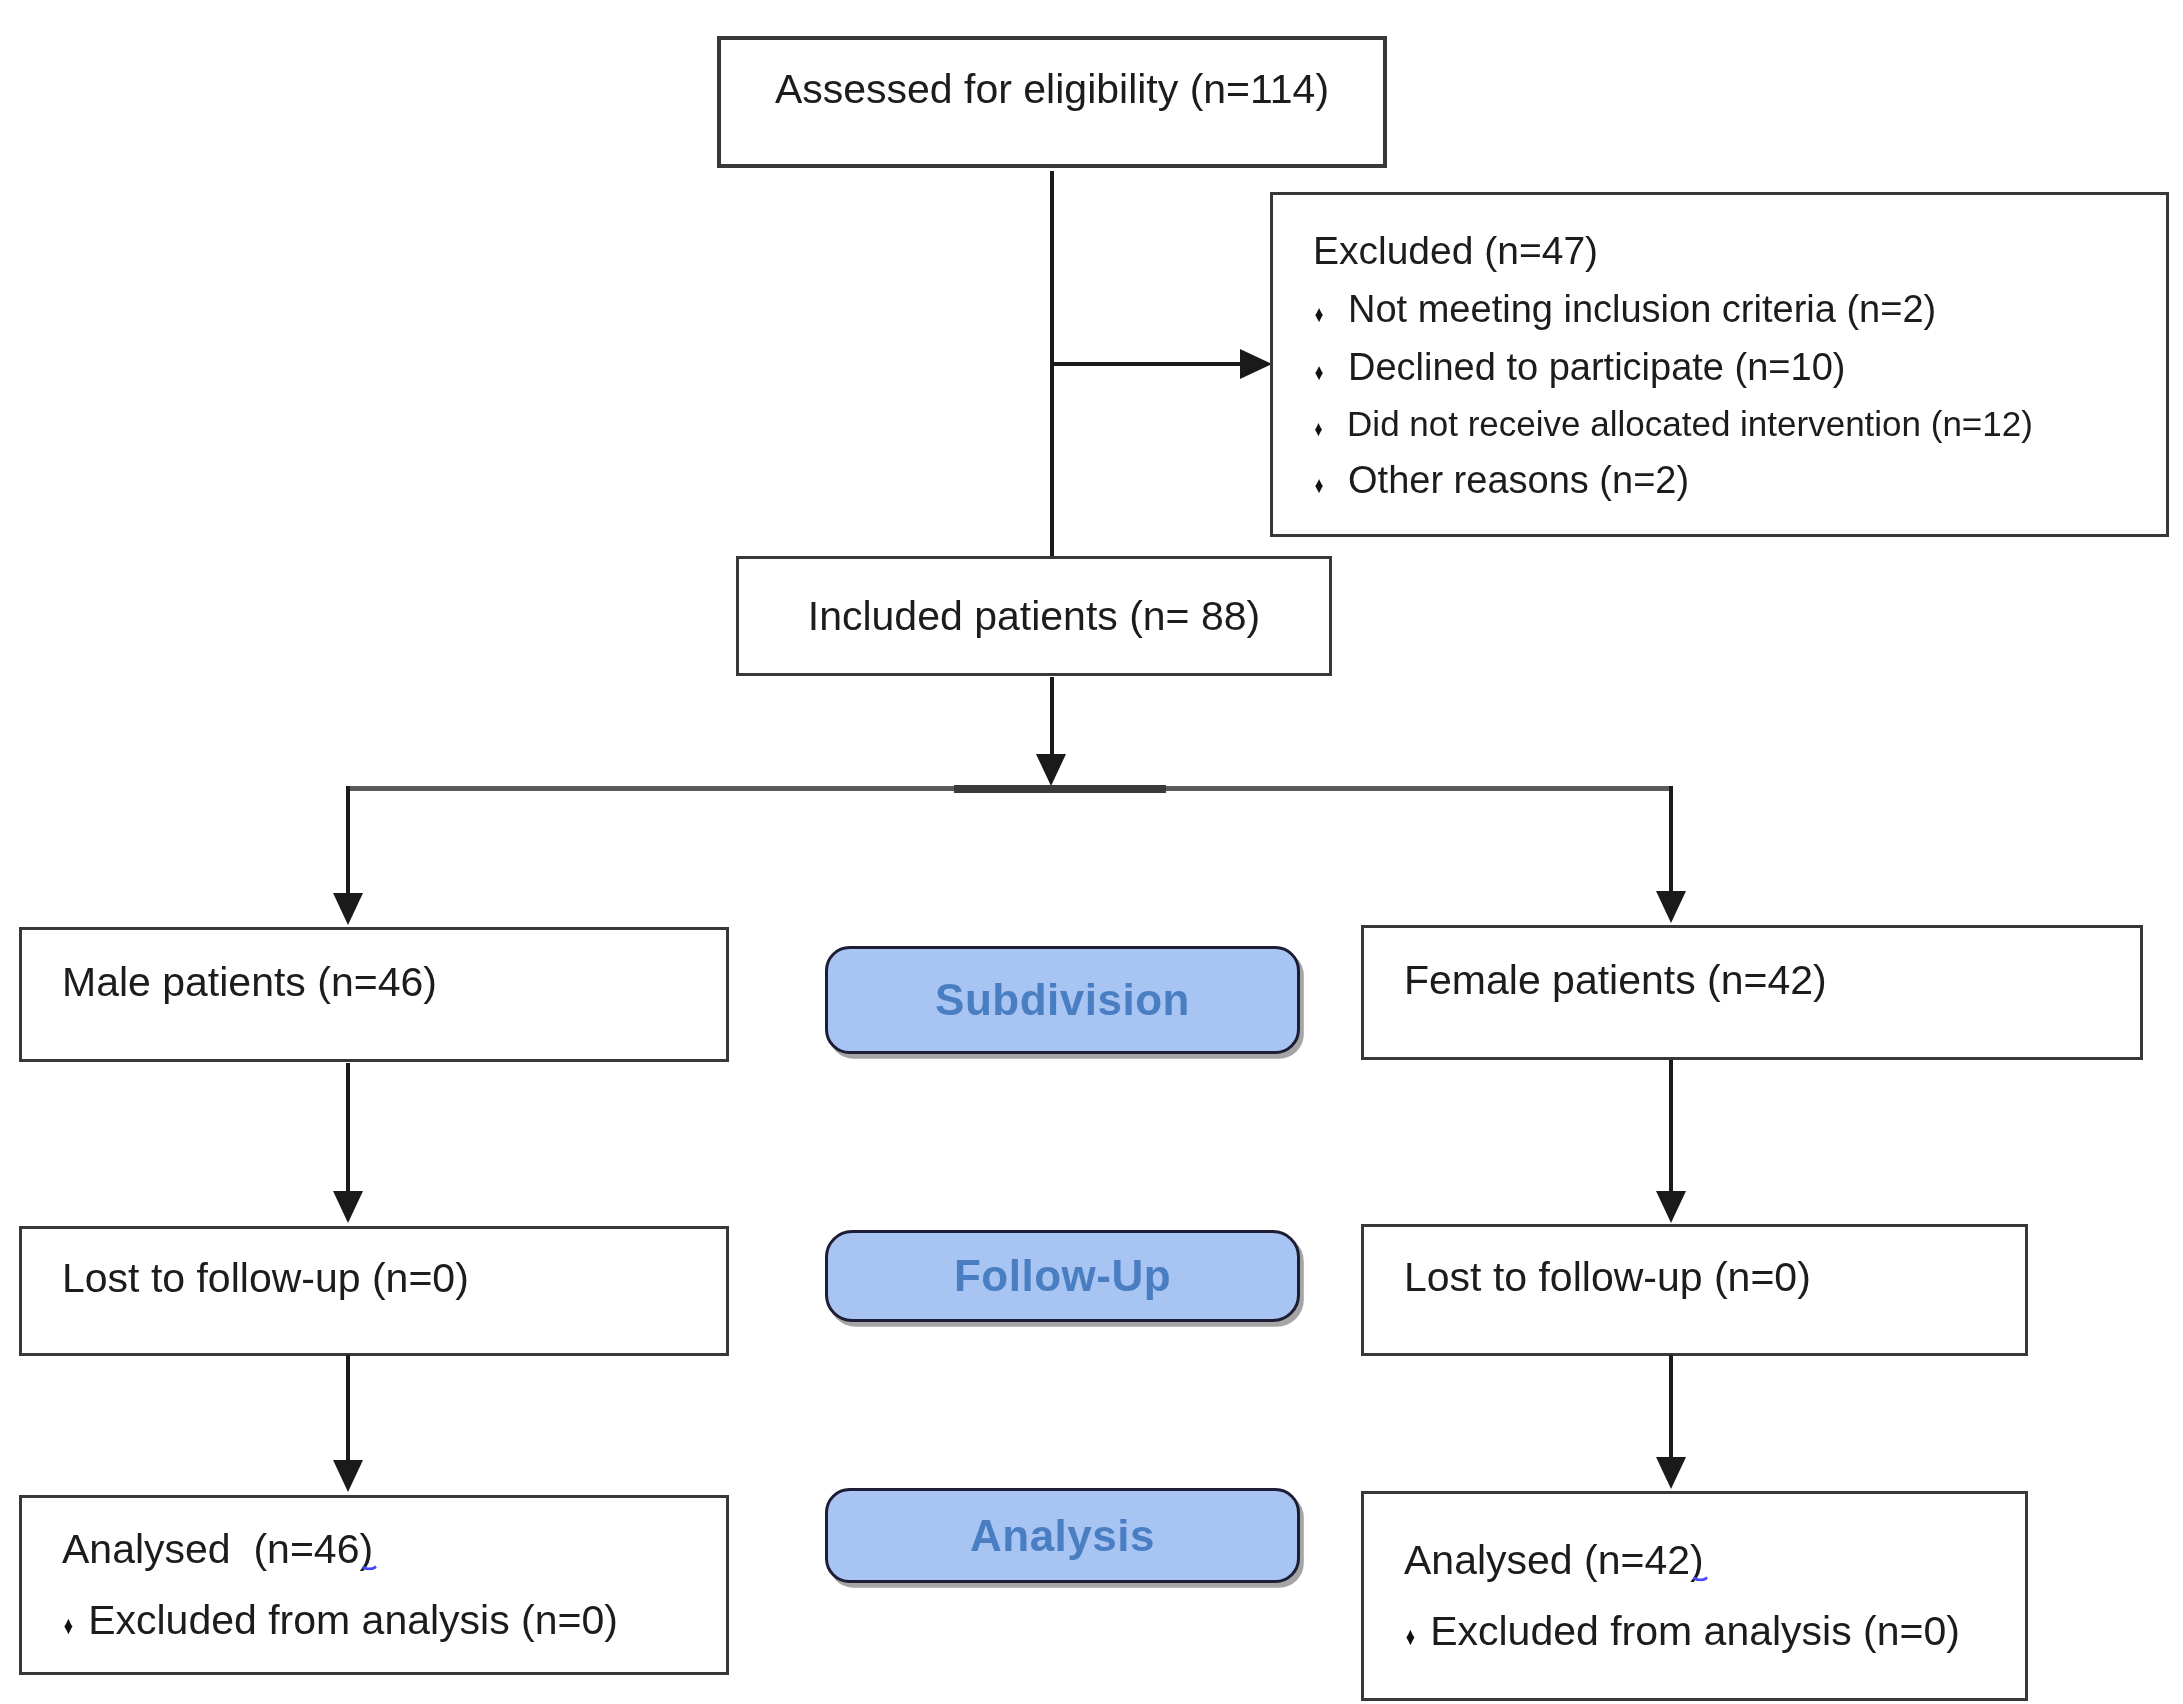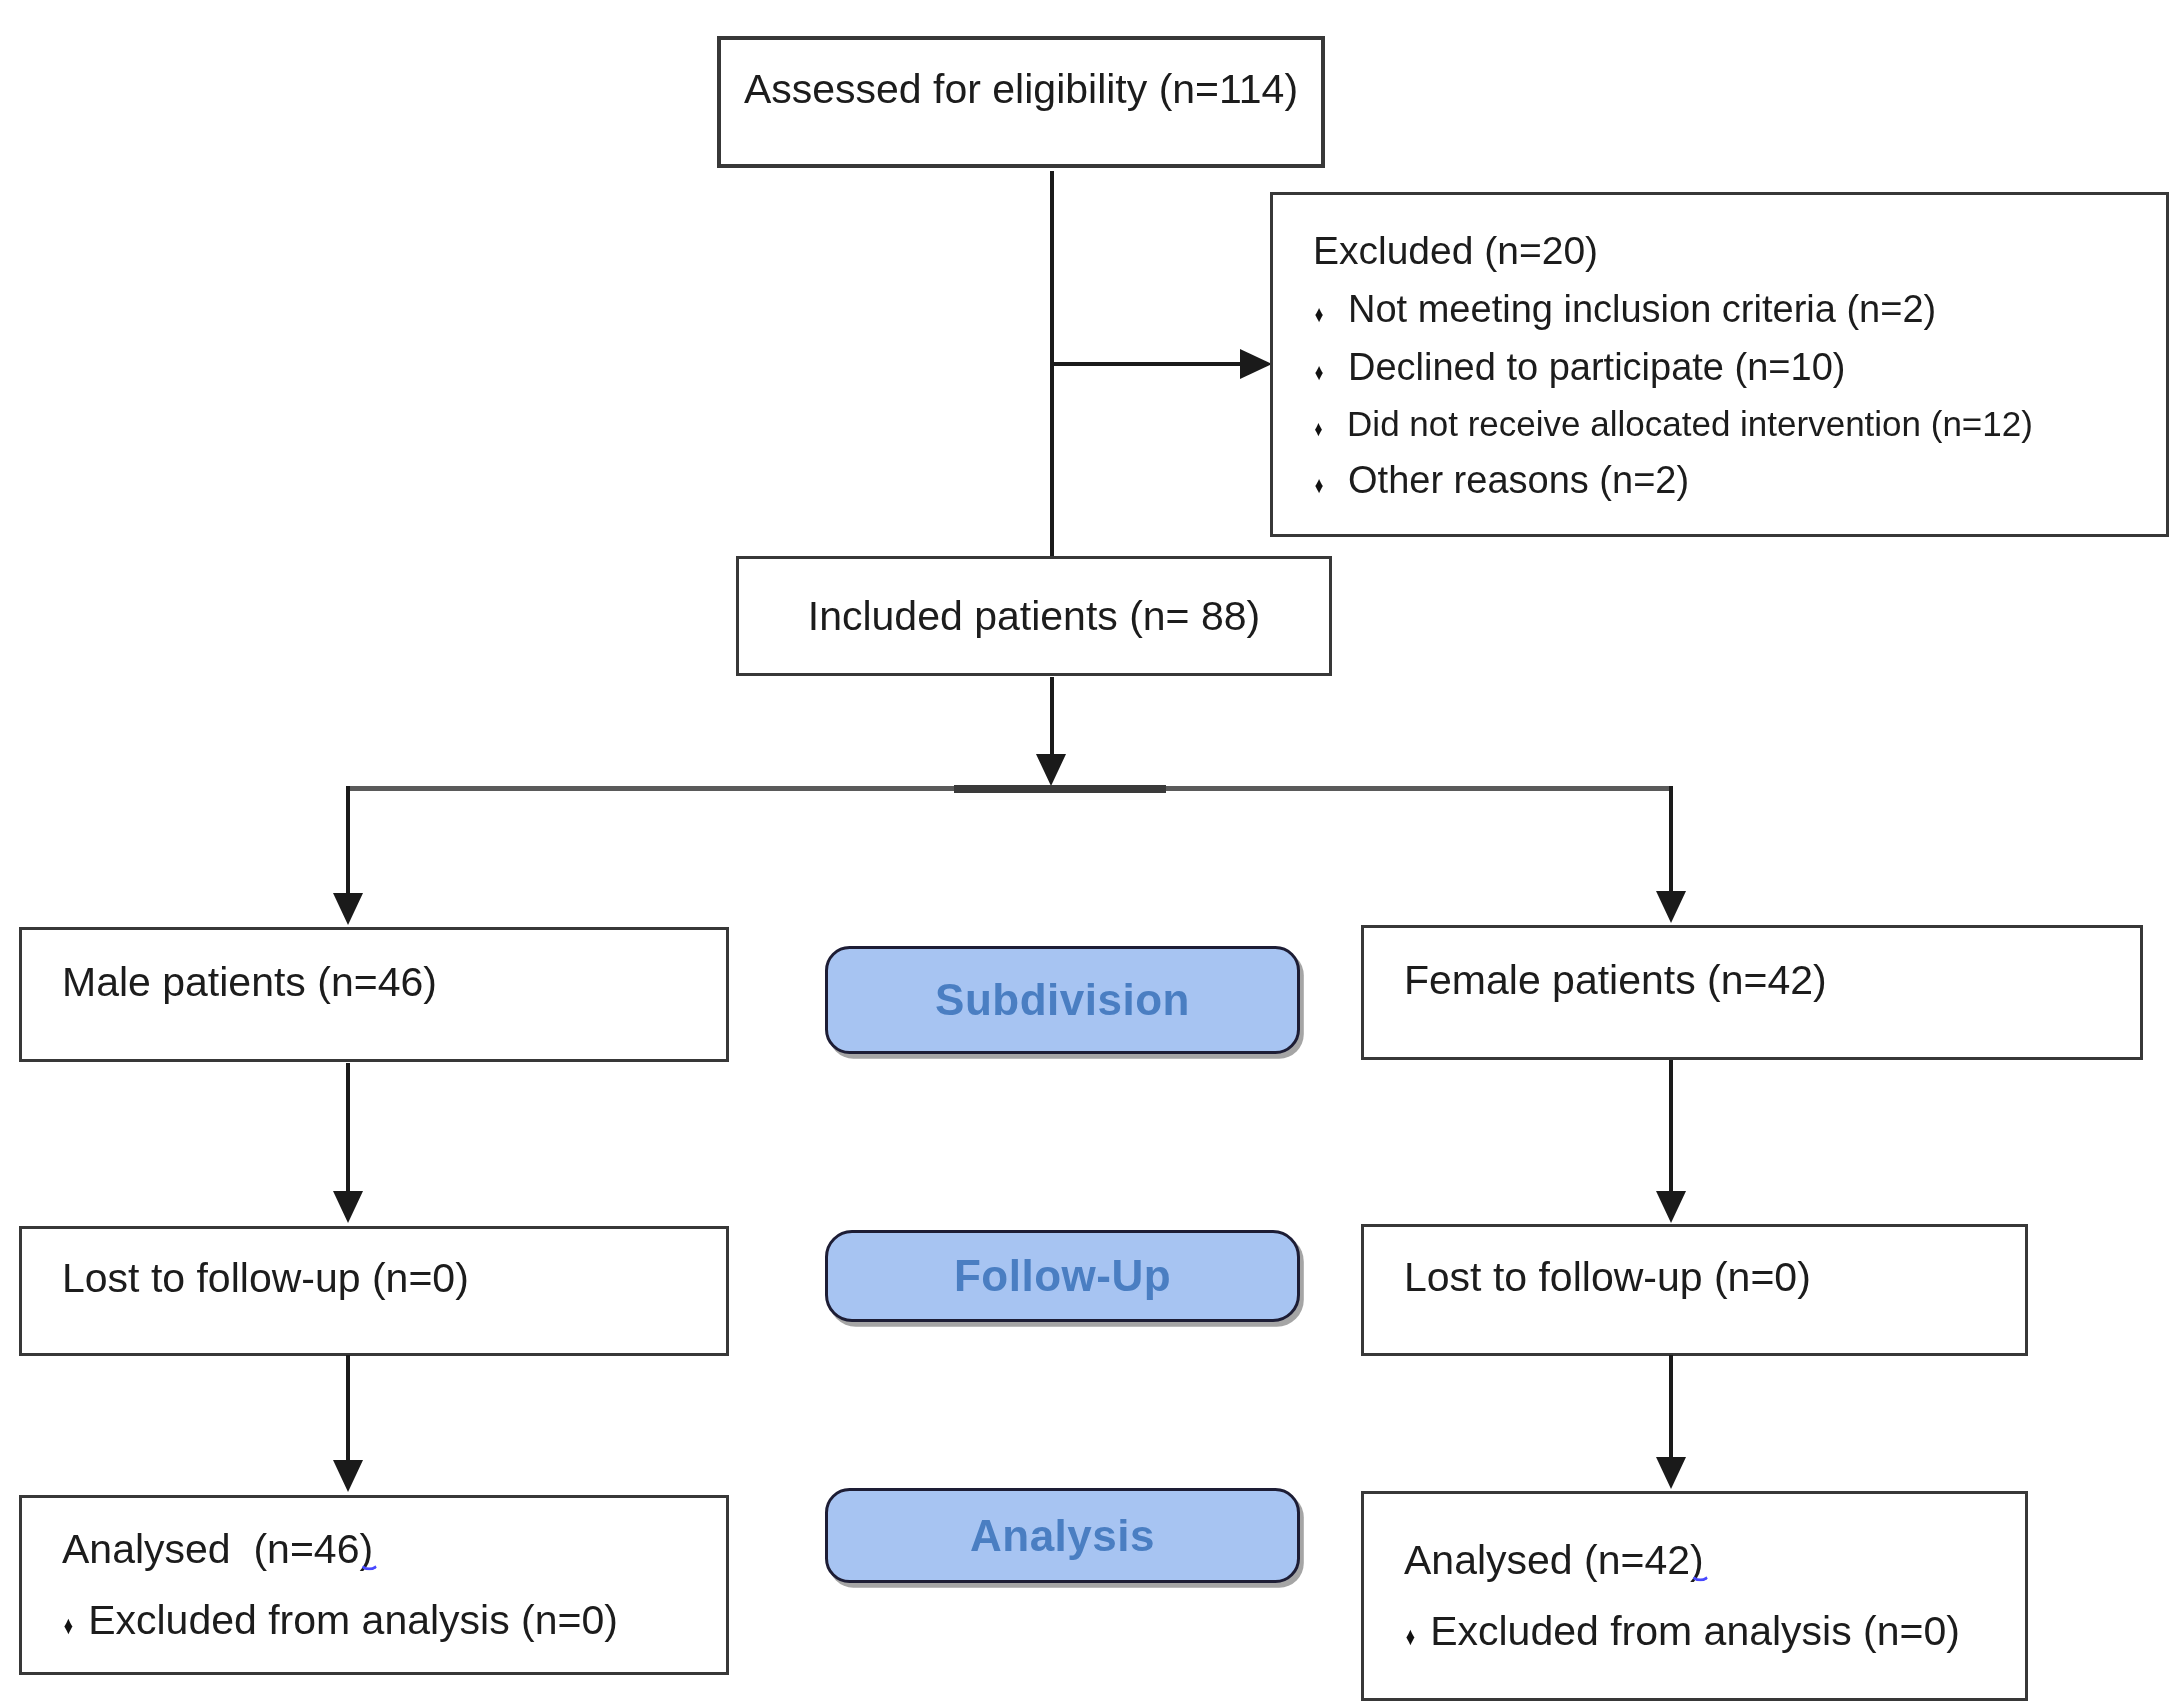--- a/index.html
+++ b/index.html
@@ -104,31 +104,31 @@
     border-bottom: 3.8px solid var(--squiggle, #4848ff);
     border-radius: 50%;
     transform: translate(-13.2px, 7.6px);
   }
 </style>
 </head>
 <body>
 
 <div class="canvas">
 
-  <div class="wbox box-center fs-main bias-up" style="left:717px; top:36px; width:608px; height:132px; border-width:4.7px;">
+  <div class="wbox box-center fs-main bias-up" style="left:717px; top:36px; width:670px; height:132px; border-width:4.7px;">
     <span class="txt">Assessed for eligibility (n=114)</span>
   </div>
 
   <div class="vline" style="left:1050px; top:171px; height:385px;"></div>
 
   <div class="hline" style="left:1051px; top:362px; width:189px;"></div>
   <div class="arr-right" style="left:1240px; top:349px;"></div>
 
   <div class="ex-box">
-    <div class="ex-title">Excluded (n=20)</div>
+    <div class="ex-title">Excluded (n=47)</div>
     <div class="ex-item">
       <span class="bullet">♦</span>
       <span>Not meeting inclusion criteria (n=2)</span>
     </div>
     <div class="ex-item">
       <span class="bullet">♦</span>
       <span>Declined to participate (n=10)</span>
     </div>
     <div class="ex-item ex-item-small">
       <span class="bullet">♦</span>

